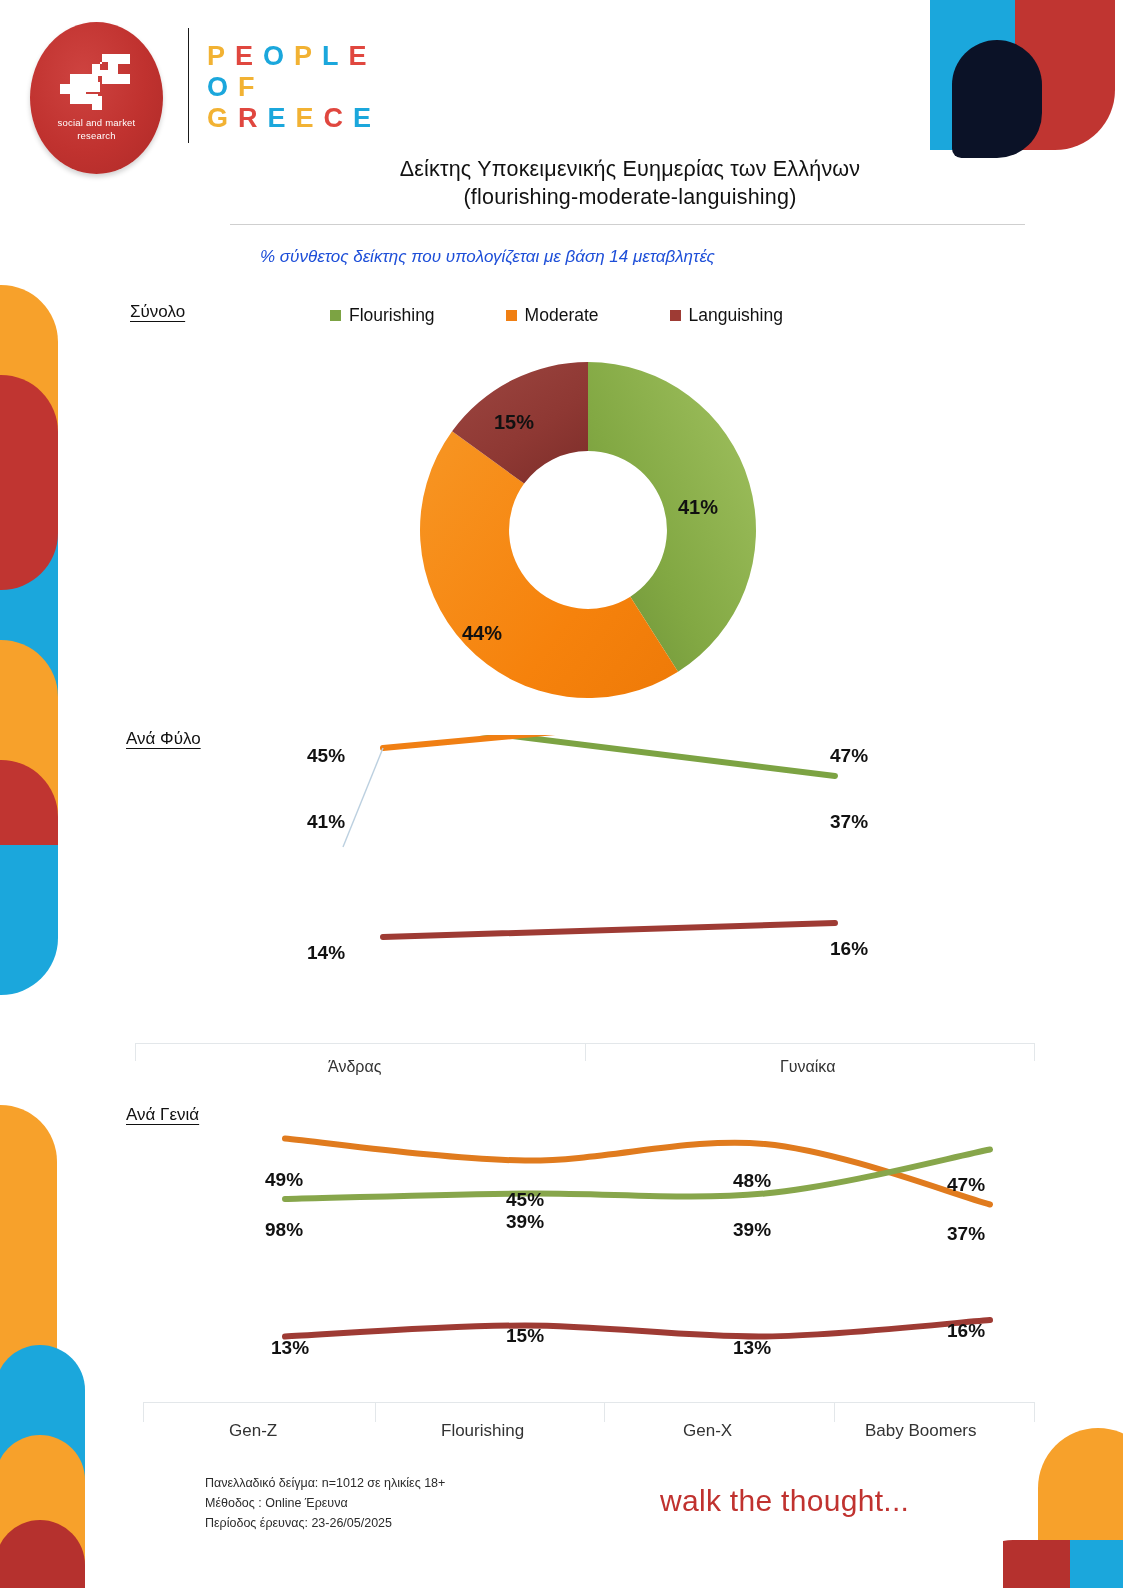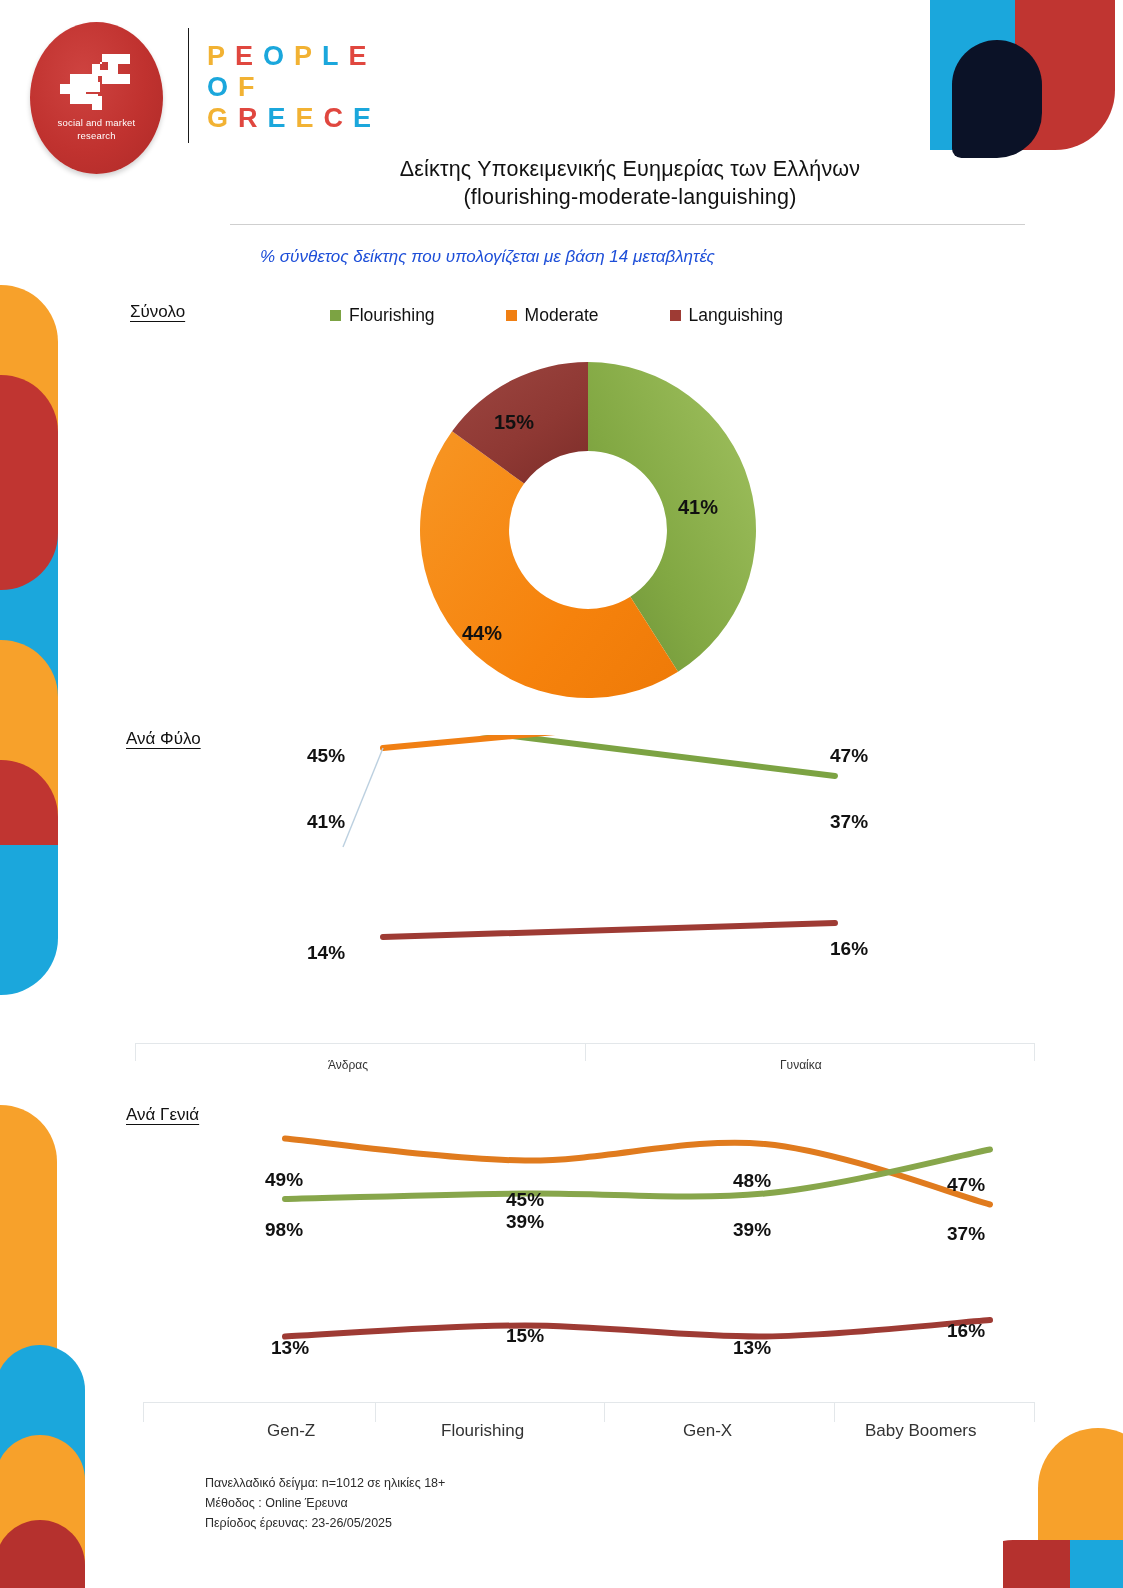--- a/index.html
+++ b/index.html
@@ -107,21 +107,21 @@
   
   .donut-wrap { position: absolute; left: 418px; top: 358px; width: 340px; height: 350px; }
   .donut-lbl {
     position: absolute; font-size: 20px; font-weight: bold; color: #111;
   }
 
   
   .gender-chart { position: absolute; left: 135px; top: 735px; width: 900px; height: 320px; }
   .gen-chart { position: absolute; left: 135px; top: 1130px; width: 900px; height: 310px; }
   .pt-lbl { position: absolute; font-size: 19px; font-weight: bold; color: #111; white-space: nowrap; }
-  .axis-lbl { position: absolute; font-size: 12px; color: #333; white-space: nowrap; }
+  .axis-lbl { position: absolute; font-size: 16px; color: #333; white-space: nowrap; }
 
   .axis-line { position: absolute; background: #e3e7ea; }
 
   
   .footer-notes { position: absolute; left: 205px; top: 1473px; font-size: 12.5px; color: #2b2b2b; line-height: 20px; }
   .tagline {
     position: absolute; left: 660px; top: 1484px;
     font-size: 30px; color: #C0322F; letter-spacing: .3px;
   }
 </style>
@@ -301,25 +301,26 @@
     <div class="pt-lbl" style="left:598px; top:207px;">13%</div>
     <div class="pt-lbl" style="left:812px; top:190px;">16%</div>
 
     <div class="axis-line" style="left:8px; top:272px; width:892px; height:1px;"></div>
     <div class="axis-line" style="left:8px; top:272px; width:1px; height:20px;"></div>
     <div class="axis-line" style="left:240px; top:272px; width:1px; height:20px;"></div>
     <div class="axis-line" style="left:469px; top:272px; width:1px; height:20px;"></div>
     <div class="axis-line" style="left:699px; top:272px; width:1px; height:20px;"></div>
     <div class="axis-line" style="left:899px; top:272px; width:1px; height:20px;"></div>
 
-    <div class="axis-lbl" style="left:94px; top:291px; font-size:17px;margin-left:38px;">Gen-Z</div>
+    <div class="axis-lbl" style="left:94px; top:291px; font-size:17px;">Gen-Z</div>
     <div class="axis-lbl" style="left:306px; top:291px; font-size:17px;">Flourishing</div>
     <div class="axis-lbl" style="left:548px; top:291px; font-size:17px;">Gen-X</div>
     <div class="axis-lbl" style="left:730px; top:291px; font-size:17px;text-align:center;">Baby Boomers</div>
   </div>
 
   <div class="footer-notes">
     <div>Πανελλαδικό δείγμα: n=1012 σε ηλικίες 18+</div>
     <div>Μέθοδος : Online Έρευνα</div>
     <div>Περίοδος έρευνας:  23-26/05/2025</div>
   </div>
+  <div class="tagline">walk the thought...</div>
 
 </div>
 
 </body></html>

